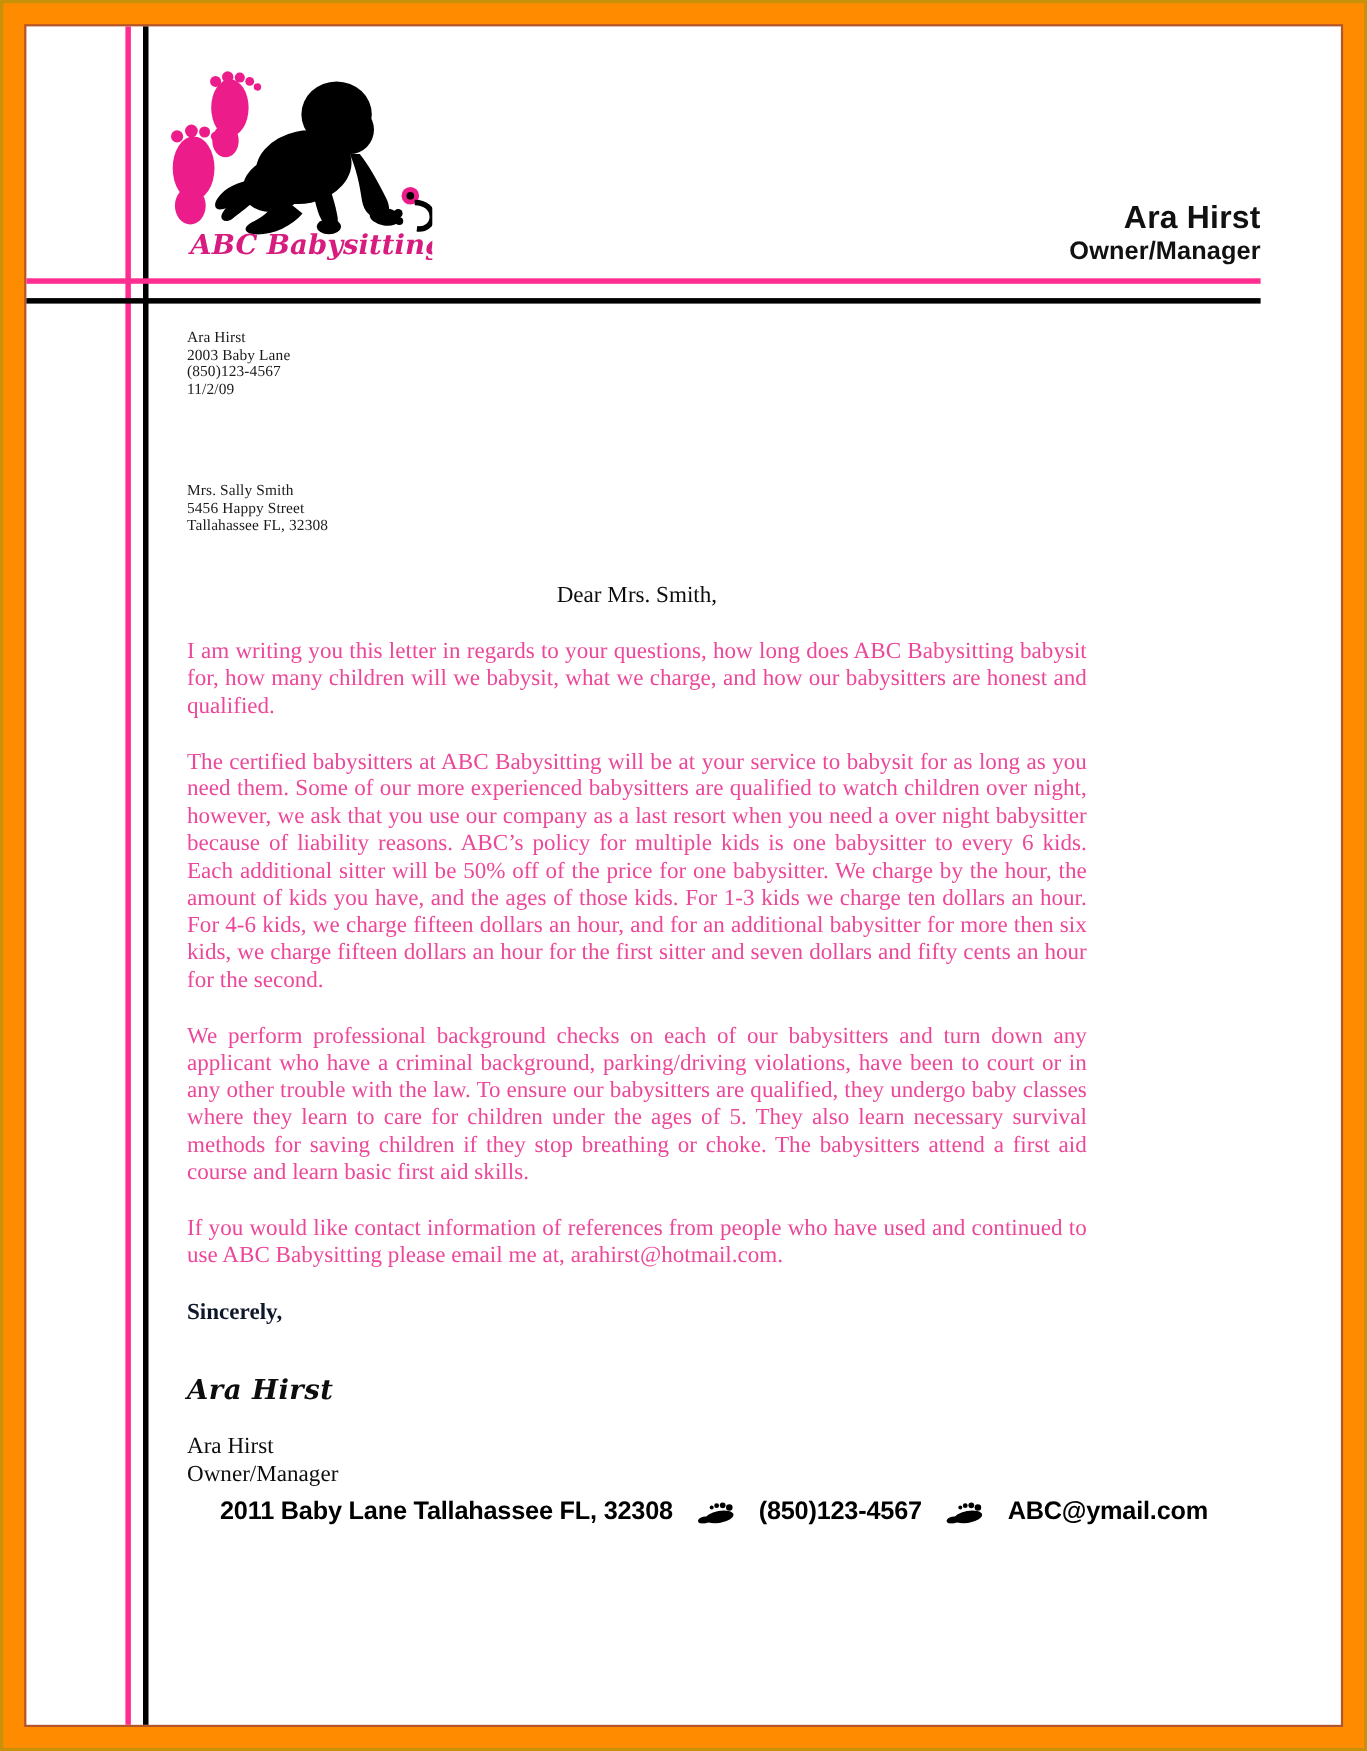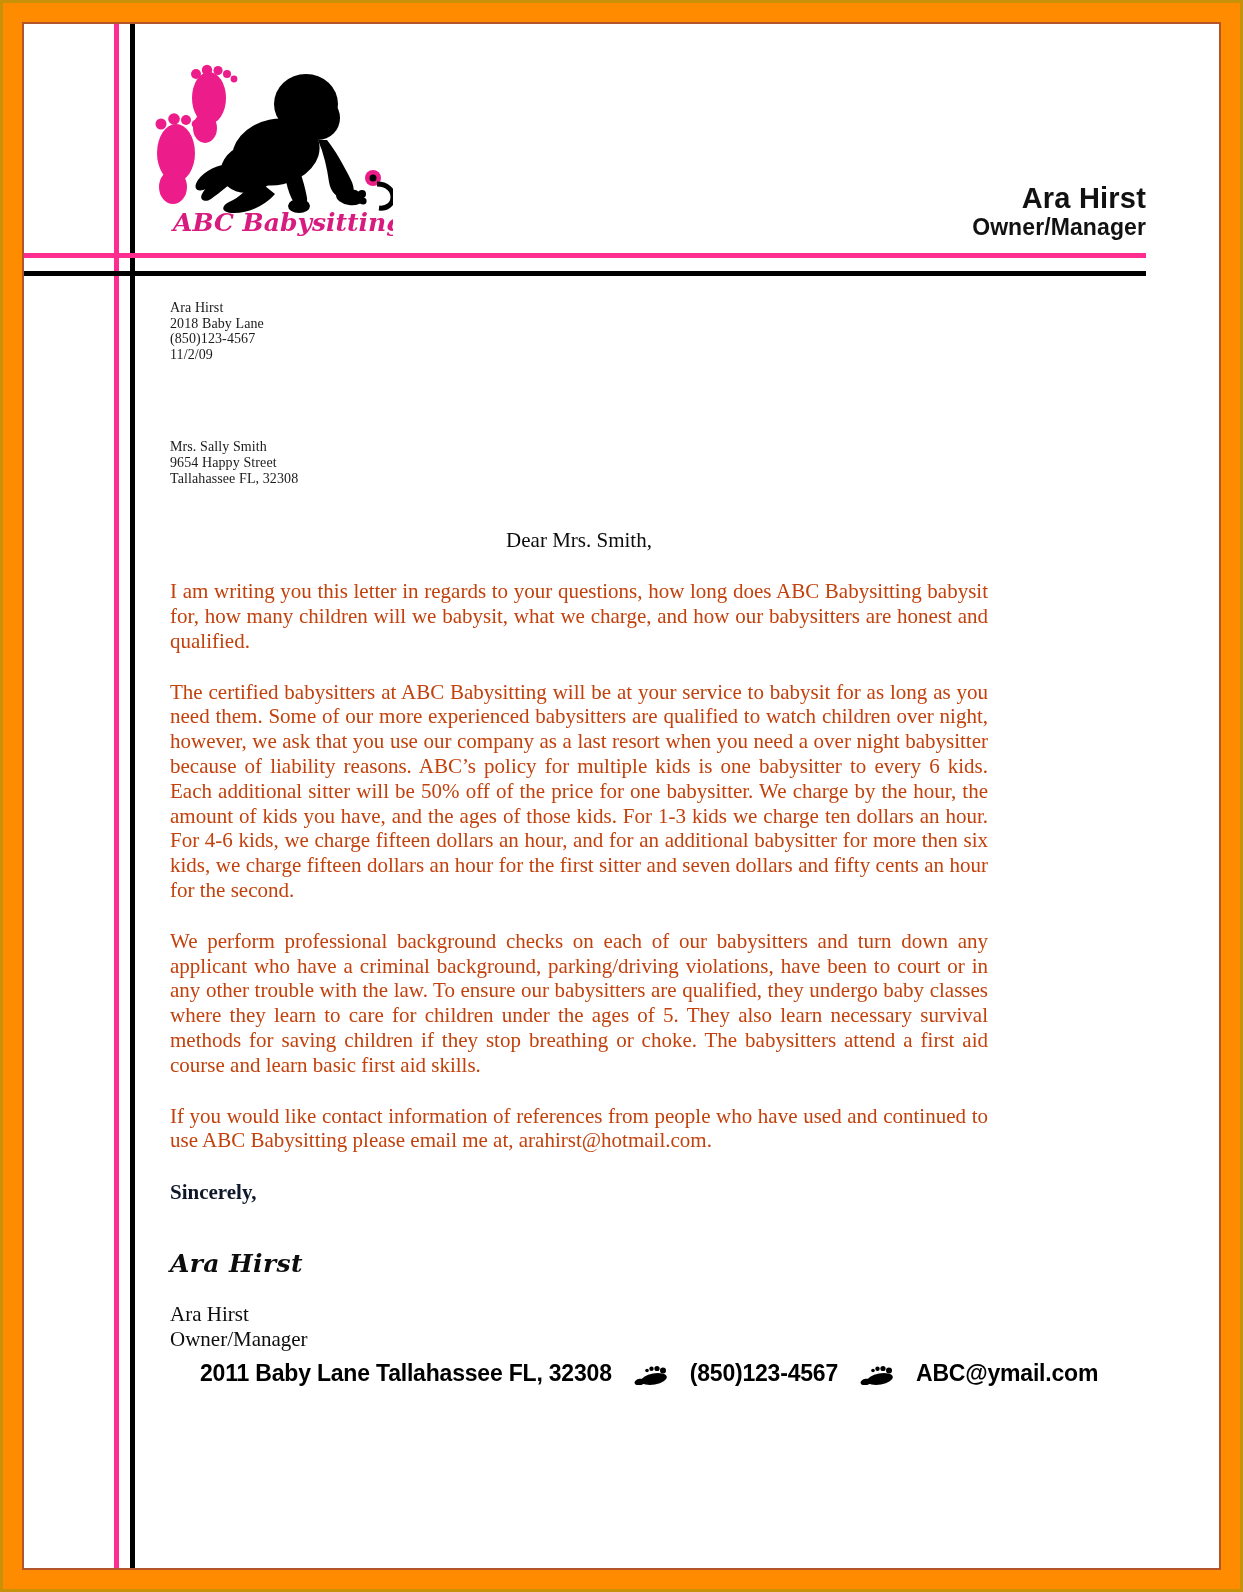--- a/index.html
+++ b/index.html
@@ -136,21 +136,21 @@
     font-size: 21px;
     line-height: 25px;
     color: #0d0d0d;
     text-align: center;
   }
 
   p.letter-para {
     margin: 26px 0 0 0;
     font-size: 21px;
     line-height: 24.8px;
-    color: #c2410c;
+    color: #ec4899;
     text-align: justify;
     hyphens: auto;
     -webkit-hyphens: auto;
   }
 
   .closing {
     margin-top: 27px;
     font-size: 21px;
     line-height: 25px;
     color: #0f172a;
@@ -273,28 +273,28 @@
 
   <div class="header-identity">
     <div class="header-name">Ara Hirst</div>
     <div class="header-role">Owner/Manager</div>
   </div>
 
   <div class="body-area">
 
     <div class="address-block address-sender">
       <div class="line">Ara Hirst</div>
-      <div class="line">2018 Baby Lane</div>
+      <div class="line">2003 Baby Lane</div>
       <div class="line">(850)123-4567</div>
       <div class="line">11/2/09</div>
     </div>
 
     <div class="address-block address-recipient">
       <div class="line">Mrs. Sally Smith</div>
-      <div class="line">9654 Happy Street</div>
+      <div class="line">5456 Happy Street</div>
       <div class="line">Tallahassee FL, 32308</div>
     </div>
 
     <div class="salutation">Dear Mrs. Smith,</div>
 
     <p class="letter-para">I am writing you this letter in regards to your questions, how long does ABC Babysitting babysit for, how many children will we babysit, what we charge, and how our babysitters are honest and qualified.</p>
     <p class="letter-para">The certified babysitters at ABC Babysitting will be at your service to babysit for as long as you need them. Some of our more experienced babysitters are qualified to watch children over night, however, we ask that you use our company as a last resort when you need a over night babysitter because of liability reasons. ABC’s policy for multiple kids is one babysitter to every 6 kids. Each additional sitter will be 50% off of the price for one babysitter. We charge by the hour, the amount of kids you have, and the ages of those kids. For 1-3 kids we charge ten dollars an hour. For 4-6 kids, we charge fifteen dollars an hour, and for an additional babysitter for more then six kids, we charge fifteen dollars an hour for the first sitter and seven dollars and fifty cents an hour for the second.</p>
     <p class="letter-para">We perform professional background checks on each of our babysitters and turn down any applicant who have a criminal background, parking/driving violations, have been to court or in any other trouble with the law. To ensure our babysitters are qualified, they undergo baby classes where they learn to care for children under the ages of 5. They also learn necessary survival methods for saving children if they stop breathing or choke. The babysitters attend a first aid course and learn basic first aid skills.</p>
     <p class="letter-para">If you would like contact information of references from people who have used and continued to use ABC Babysitting please email me at, arahirst@hotmail.com.</p>
 

